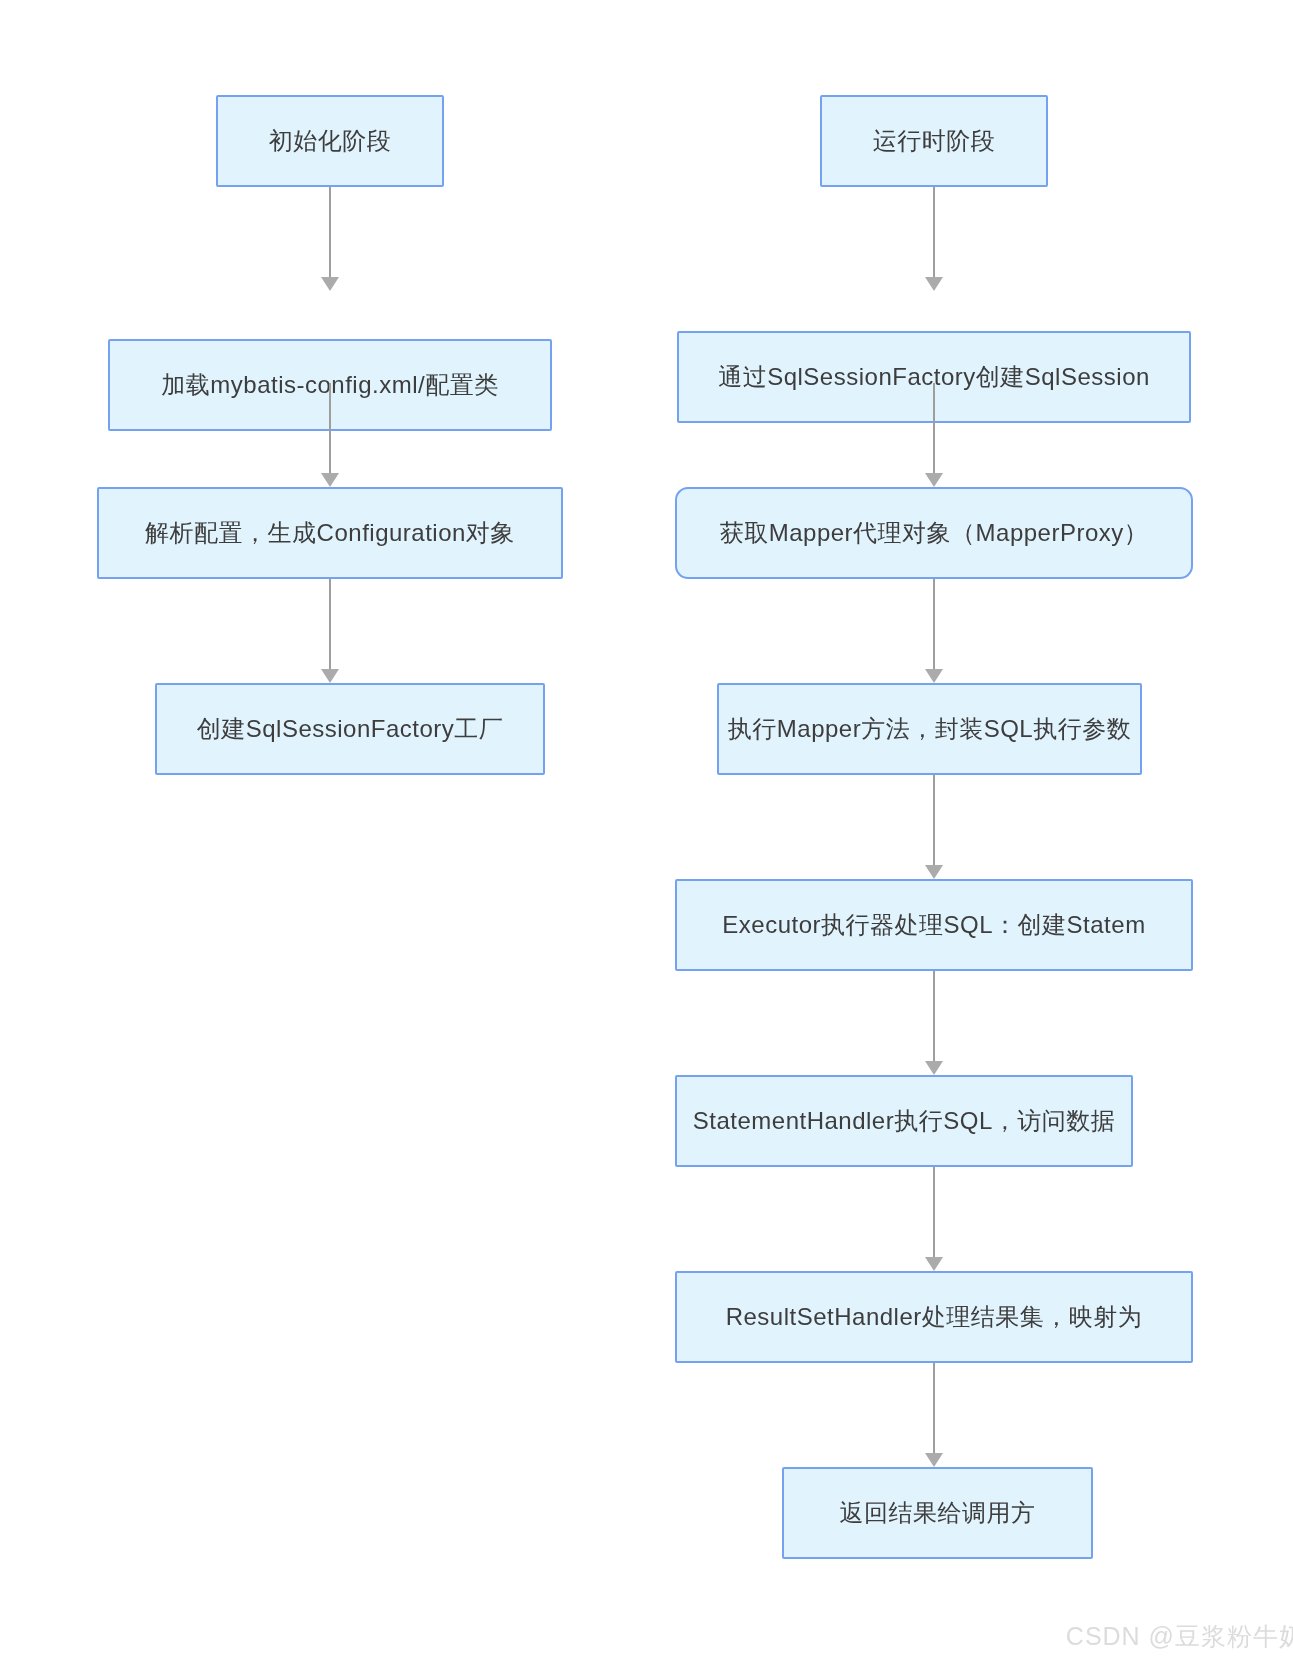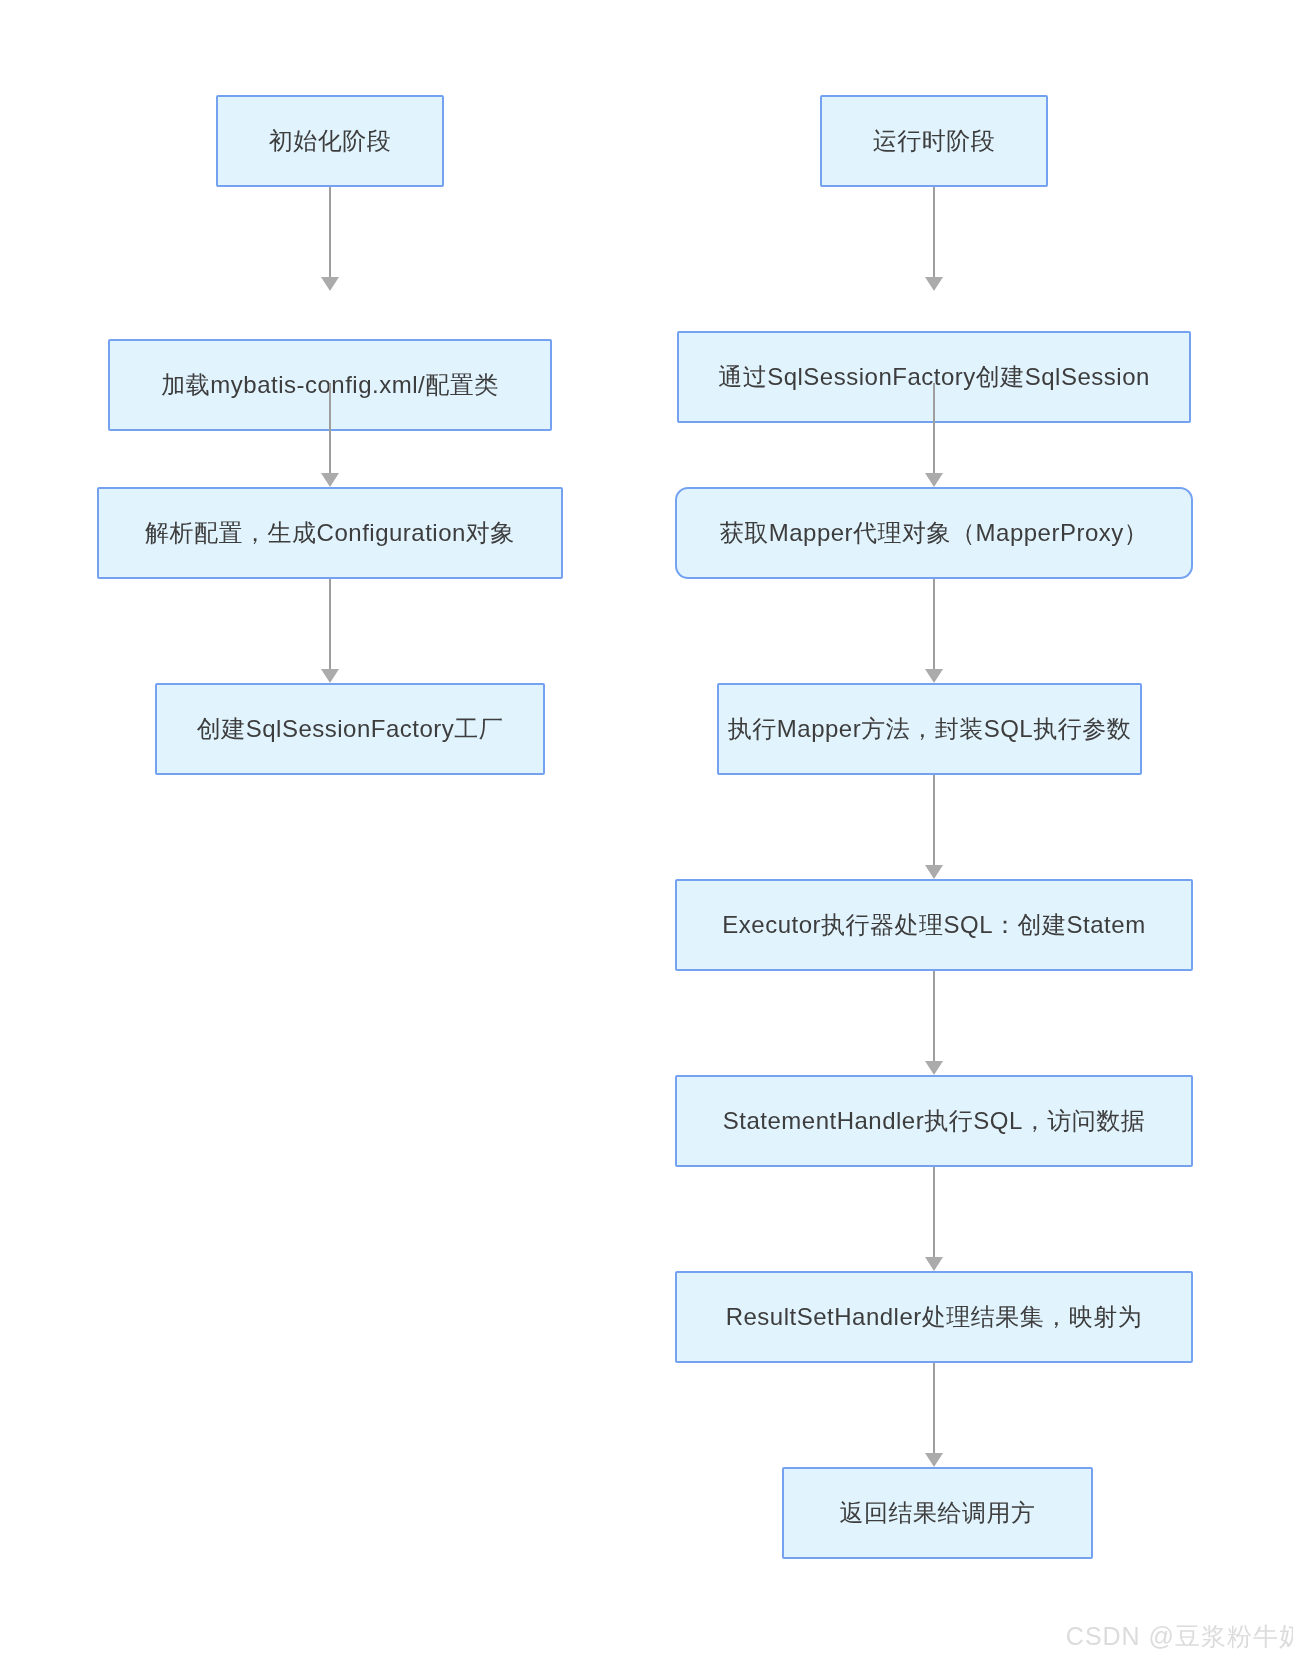--- a/index.html
+++ b/index.html
@@ -37,21 +37,21 @@
   .l2 { left: 108px; top: 291px;  width: 444px; margin-top: 48px; }
   .l3 { left: 97px;  top: 487px;  width: 466px; }
   .l4 { left: 135px; top: 683px;  width: 390px; margin-left: 20px; }
 
   
   .r1 { left: 820px; top: 95px;   width: 228px; }
   .r2 { left: 677px; top: 291px;  width: 514px; margin-top: 40px; }
   .r3 { left: 675px; top: 487px;  width: 518px; border-radius: 13px; }
   .r4 { left: 717px; top: 683px;  width: 425px; }
   .r5 { left: 675px; top: 879px;  width: 518px; }
-  .r6 { left: 675px; top: 1075px; width: 518px; }
+  .r6 { left: 675px; top: 1075px; width: 458px; }
   .r7 { left: 675px; top: 1271px; width: 518px; }
   .r8 { left: 782px; top: 1467px; width: 311px; }
 
   .arrow {
     position: absolute;
     width: 18px;
     height: 104px;
     display: flex;
     flex-direction: column;
     align-items: center;

